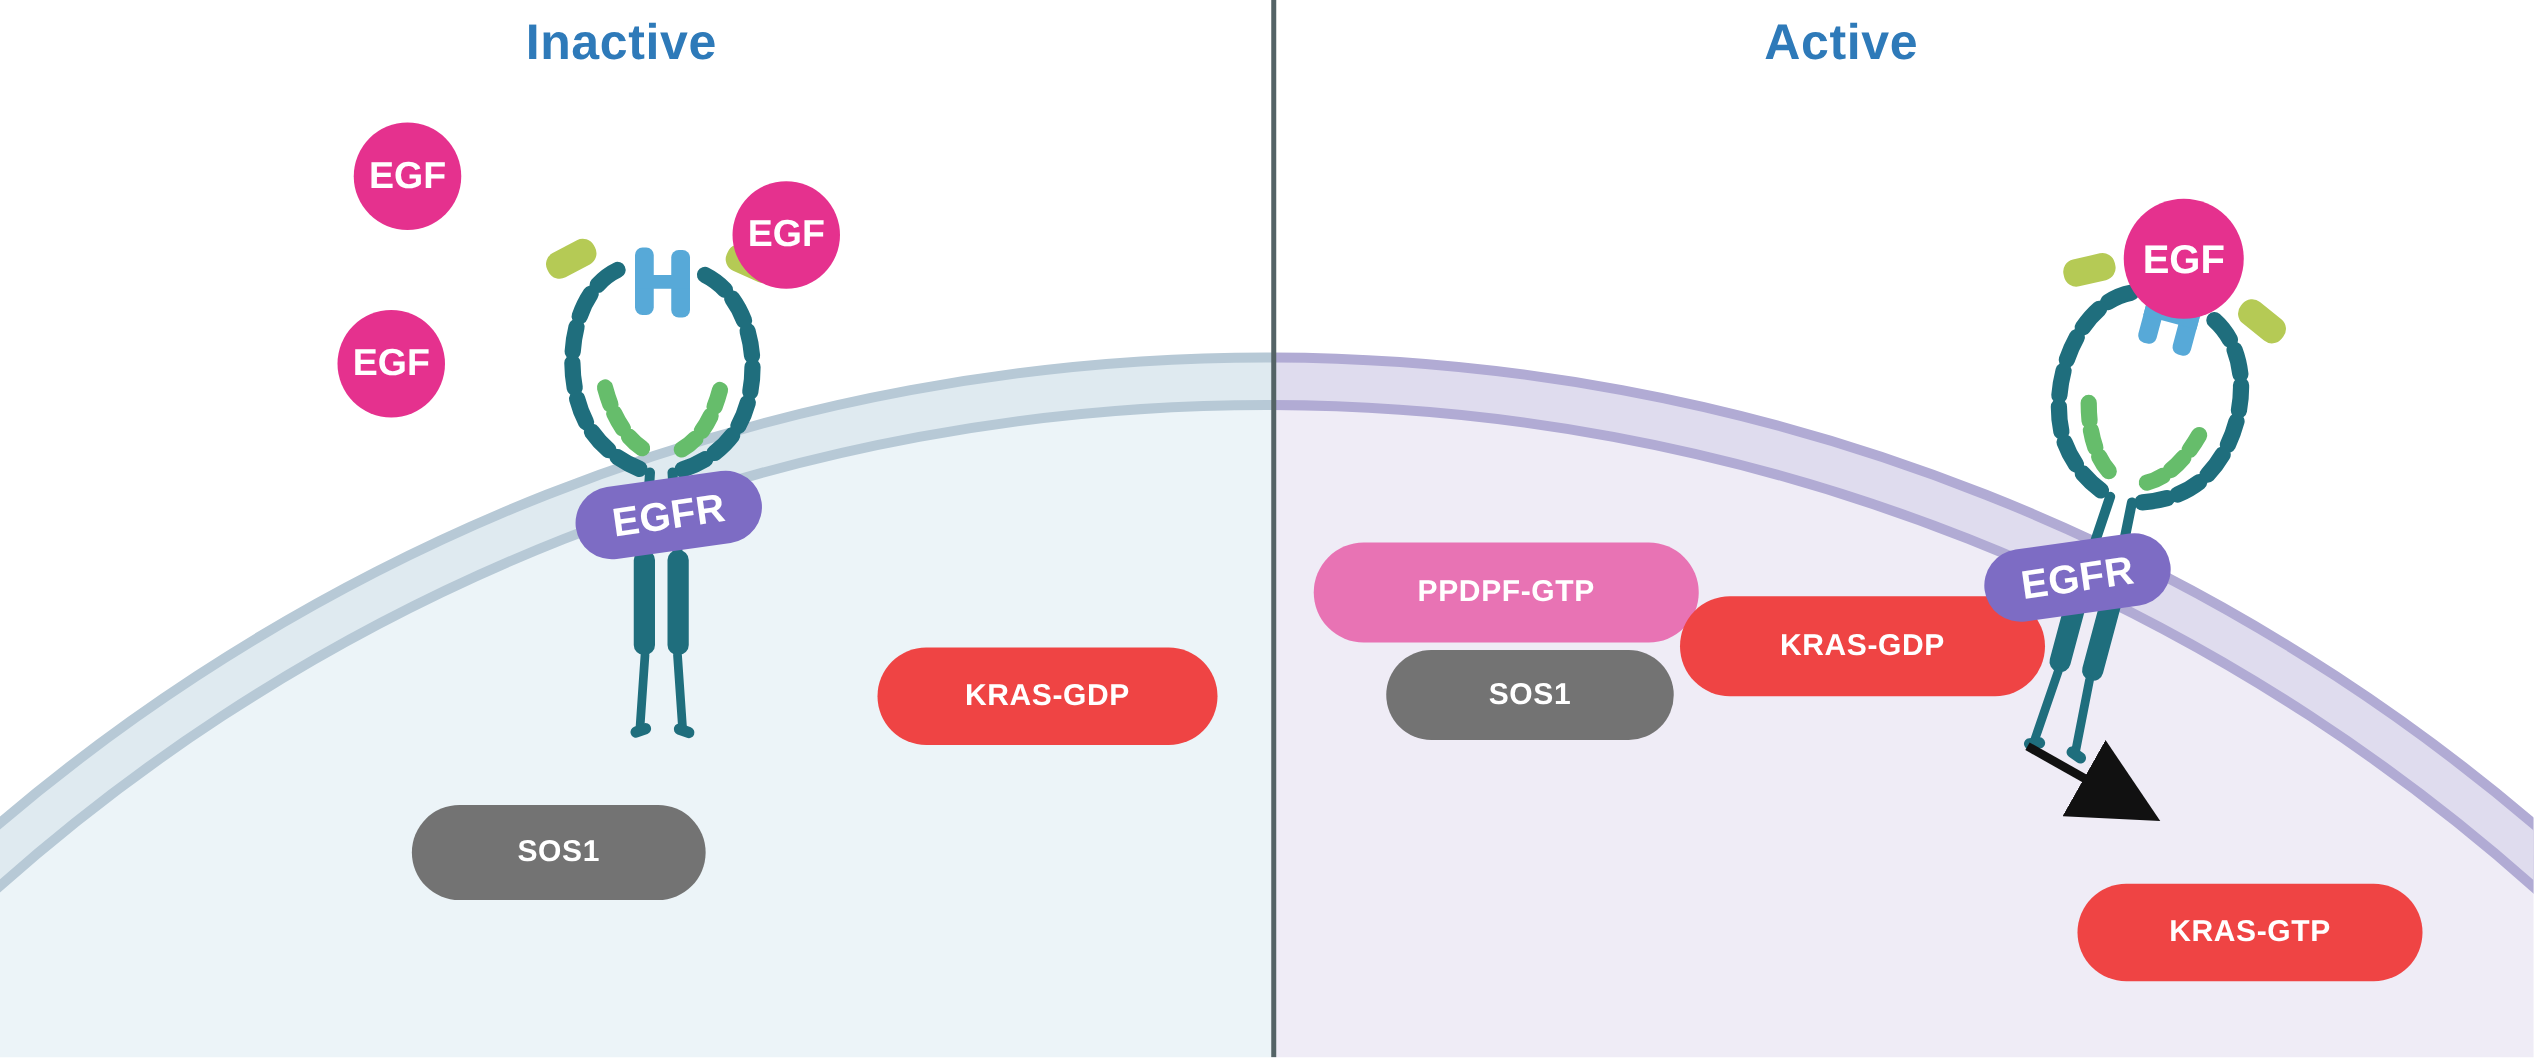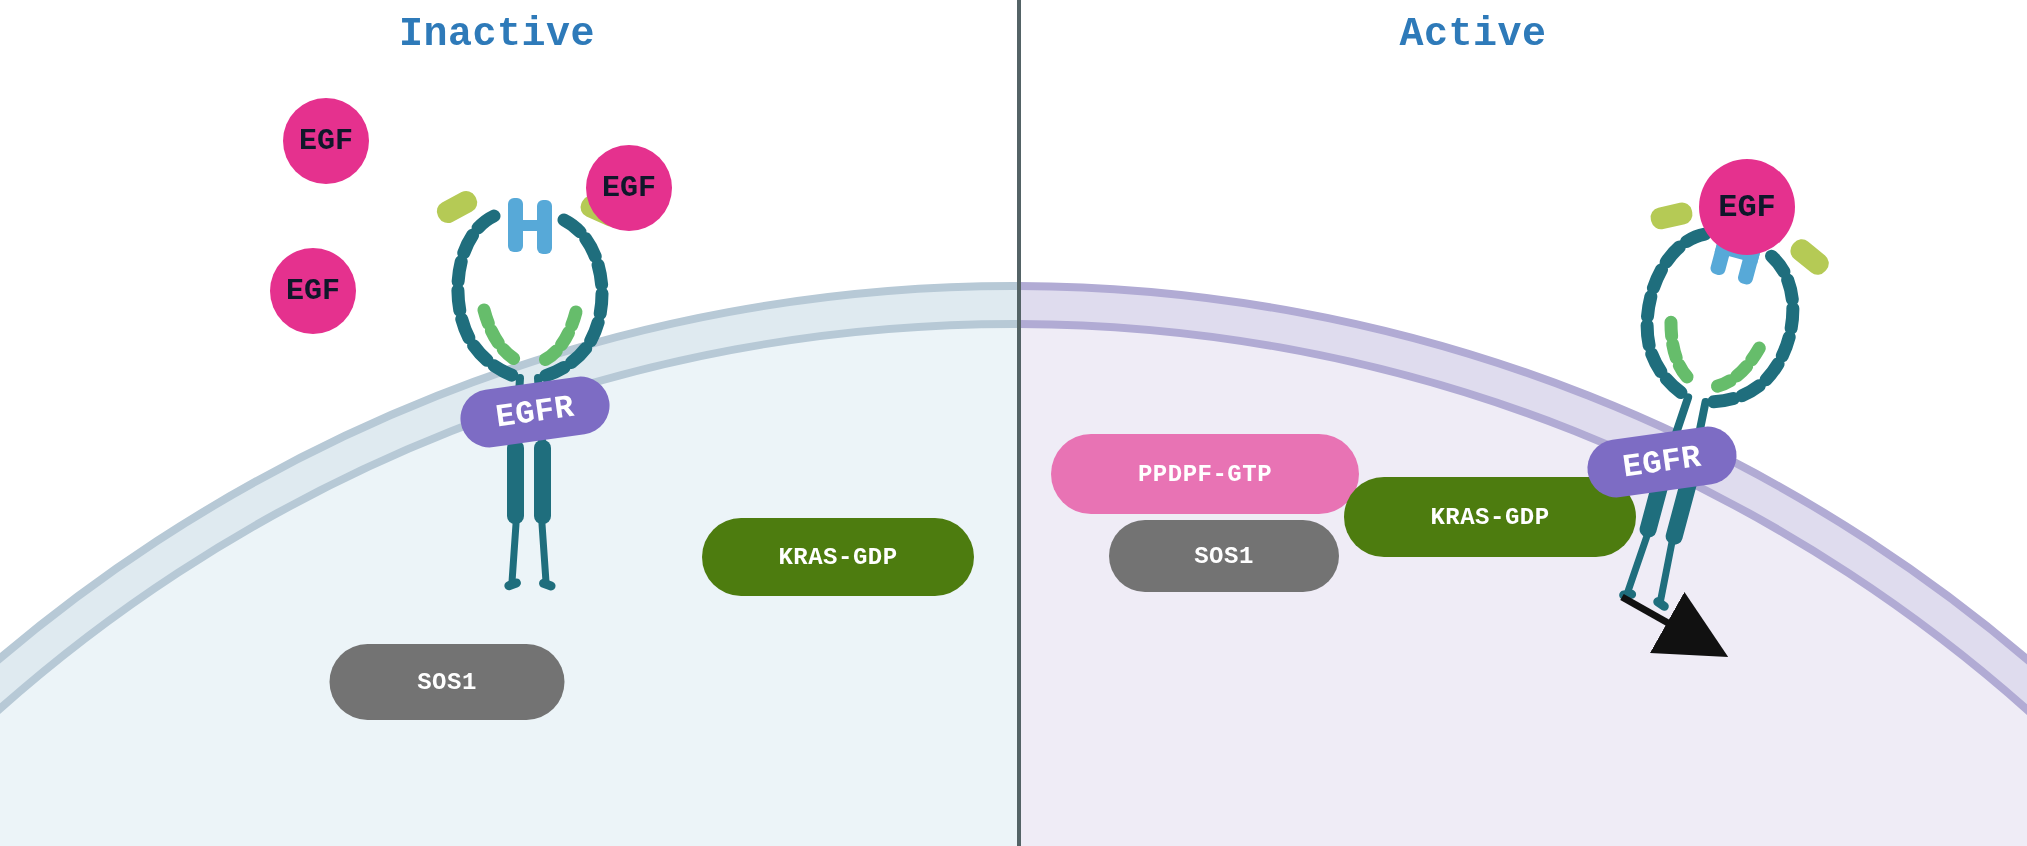--- a/index.html
+++ b/index.html
@@ -1,47 +1,47 @@
 <!DOCTYPE html>
 <html><head>
 <meta charset="utf-8">
 <style>
   html,body{margin:0;padding:0;background:#ffffff;}
   #stage{
     position:relative;
     width:2027px;height:846px;
     overflow:hidden;
-    font-family:Liberation Mono, monospace;
+    font-family:Liberation Sans, sans-serif;
     background:#ffffff;
   }
   #bg-svg{position:absolute;left:0;top:0;width:2027px;height:846px;}
   .panel-title{
     position:absolute;top:12px;
     font-size:40px;font-weight:600;color:#2e7ab9;
     text-align:center;letter-spacing:0.5px;
   }
   .egf-circle{
     position:absolute;
     width:86px;height:86px;border-radius:50%;
-    background:#e5318e;color:#0f172a;
+    background:#e5318e;color:#ffffff;
     display:flex;align-items:center;justify-content:center;
     font-size:30px;font-weight:700;
     transform:translate(-50%,-50%);
   }
   .egf-circle.big{width:96px;height:96px;font-size:32px;}
   .pill{
     position:absolute;
     border-radius:999px;color:#ffffff;
     display:flex;align-items:center;justify-content:center;
     font-size:24px;font-weight:600;letter-spacing:0.5px;
     transform:translate(-50%,-50%);
     white-space:nowrap;
   }
   .pill.small{font-size:32px;}
-  .c-brown{background:#4d7c0f;}
+  .c-brown{background:#ef4444;}
   .c-blue{background:#737373;}
   .c-pink{background:#e873b4;}
   .c-purple{background:#7d6cc4;}
   .divider{
     position:absolute;left:1017px;top:0;width:4px;height:846px;
     background:#546366;
   }
 </style>
 </head>
 <body>
@@ -114,14 +114,15 @@
   <div class="panel-title" style="left:1020px;width:906px;">Active</div>
 
   <div class="pill c-pink" style="left:1205px;top:474px;width:308px;height:80px;">PPDPF-GTP</div>
   <div class="pill c-brown" style="left:1490px;top:517px;width:292px;height:80px;">KRAS-GDP</div>
   <div class="pill c-blue" style="left:1224px;top:556px;width:230px;height:72px;">SOS1</div>
 
   <div class="egf-circle big" style="left:1747px;top:207px;">EGF</div>
 
   <div class="pill small c-purple" style="left:1662px;top:462px;width:150px;height:58px;transform:translate(-50%,-50%) rotate(-8deg);">EGFR</div>
 
+  <div class="pill c-brown" style="left:1800px;top:746px;width:276px;height:78px;">KRAS-GTP</div>
 
 </div>
 
 </body></html>

